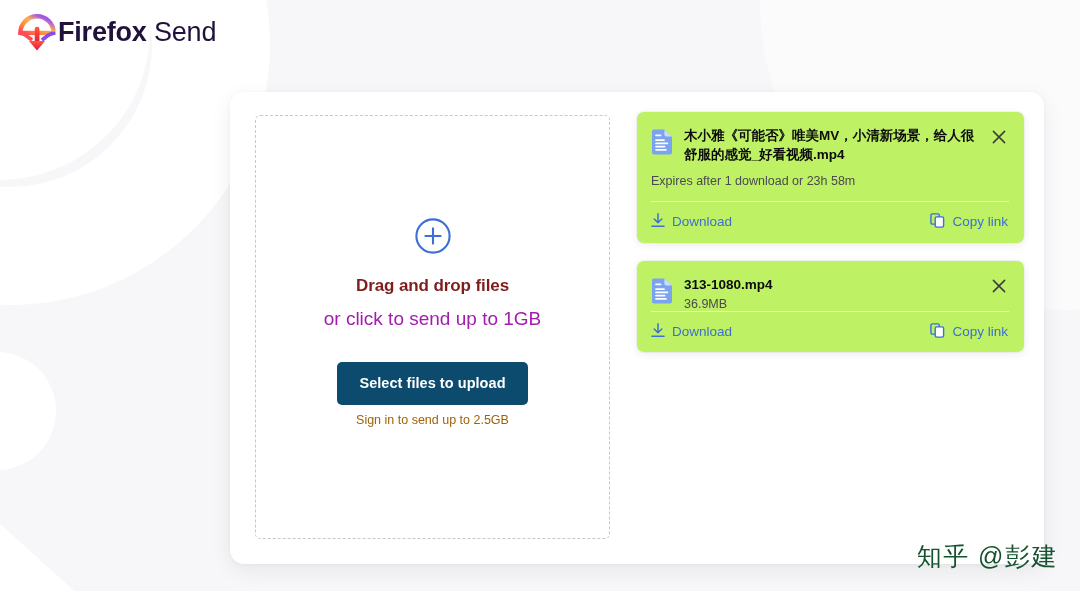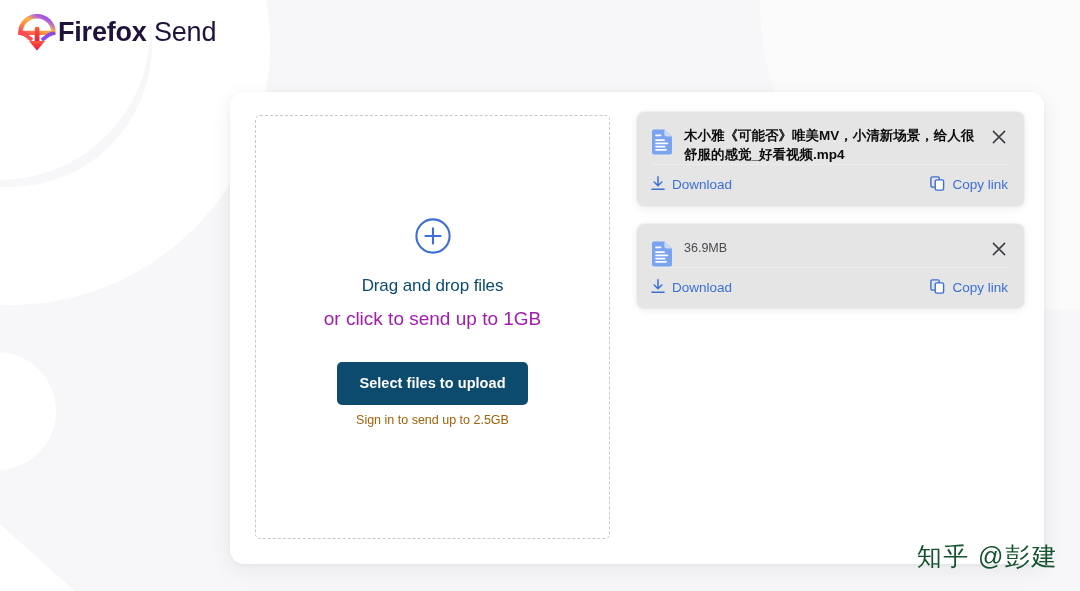--- a/index.html
+++ b/index.html
@@ -89,22 +89,22 @@
     border-radius: 5px;
     display: flex;
     flex-direction: column;
     align-items: center;
     justify-content: center;
     padding-bottom: 10px;
   }
   #plus-circle-icon { display: block; margin-bottom: 21px; }
   #dropzone-title {
     font-size: 17px;
-    font-weight: 400;
-    color: #0c4a6e;
+    font-weight: 700;
+    color: #7f1d1d;
     letter-spacing: -0.1px;
     margin-bottom: 12px;
   }
   #dropzone-subtitle {
     font-size: 19px;
     font-weight: 400;
     color: #a21caf;
     margin-bottom: 32px;
   }
   #select-files-button {
@@ -130,21 +130,21 @@
   
   #files-column {
     flex: 1 1 auto;
     padding: 20px 20px 0 6px;
     display: flex;
     flex-direction: column;
     gap: 18px;
     overflow: hidden;
   }
   .file-card {
-    background: #e5e5e5;
+    background: #bef264;
     border-radius: 7px;
     box-shadow: 0 2px 8px rgba(30,30,50,0.085), 0 0 0 1px rgba(30,30,50,0.035);
     padding: 14px 15px 0 14px;
     flex: 0 0 auto;
   }
   .file-card-top {
     display: flex;
     align-items: flex-start;
     gap: 11px;
   }
@@ -295,20 +295,21 @@
         </span>
         <div class="file-meta">
           <div class="file-name">木小雅《可能否》唯美MV，小清新场景，给人很舒服的感觉_好看视频.mp4</div>
         </div>
         <button class="file-close-button" aria-label="Remove file">
           <svg width="14" height="14" viewBox="0 0 14 14" xmlns="http://www.w3.org/2000/svg" aria-hidden="true">
             <path d="M1.4 1.4 L12.6 12.6 M12.6 1.4 L1.4 12.6" stroke="#3a3a40" stroke-width="1.5" stroke-linecap="round"></path>
           </svg>
         </button>
       </div>
+      <div class="file-expiry">Expires after 1 download or 23h 58m</div>
       <div class="file-card-actions">
         <button class="file-action">
           <span>
             <svg width="14" height="15" viewBox="0 0 14 15" xmlns="http://www.w3.org/2000/svg" aria-hidden="true">
               <path d="M7 0.8 V9.2 M3.2 6 L7 9.8 L10.8 6" stroke="#3d6fd6" stroke-width="1.5" fill="none" stroke-linecap="round" stroke-linejoin="round"></path>
               <path d="M1 13.3 H13" stroke="#3d6fd6" stroke-width="1.6" stroke-linecap="round"></path>
             </svg>
           </span>
           <span>Download</span>
         </button>
@@ -328,20 +329,21 @@
       <div class="file-card-top">
         <span>
           <svg class="file-doc-icon" width="22" height="26" viewBox="0 0 22 26" xmlns="http://www.w3.org/2000/svg" aria-hidden="true">
             <path d="M1 2.4 A2 2 0 0 1 3 0.4 H13.4 L21 7.6 V23.6 A2 2 0 0 1 19 25.6 H3 A2 2 0 0 1 1 23.6 Z" fill="#7aa3f0"></path>
             <path d="M13.4 0.4 L21 7.6 H15.4 A2 2 0 0 1 13.4 5.6 Z" fill="#cddbfa"></path>
             <path d="M5 11.2 H13 M5 14.4 H16.4 M5 17.6 H13.6 M5 20.8 H15" stroke="#ffffff" stroke-width="1.7" stroke-linecap="round"></path>
             <path d="M5 6.4 H9.6" stroke="#ffffff" stroke-width="1.6" stroke-linecap="round"></path>
           </svg>
         </span>
         <div class="file-meta">
+          <div class="file-name">313-1080.mp4</div>
           <div class="file-size">36.9MB</div>
         </div>
         <button class="file-close-button" aria-label="Remove file">
           <svg width="14" height="14" viewBox="0 0 14 14" xmlns="http://www.w3.org/2000/svg" aria-hidden="true">
             <path d="M1.4 1.4 L12.6 12.6 M12.6 1.4 L1.4 12.6" stroke="#3a3a40" stroke-width="1.5" stroke-linecap="round"></path>
           </svg>
         </button>
       </div>
       <div class="file-card-actions">
         <button class="file-action">

